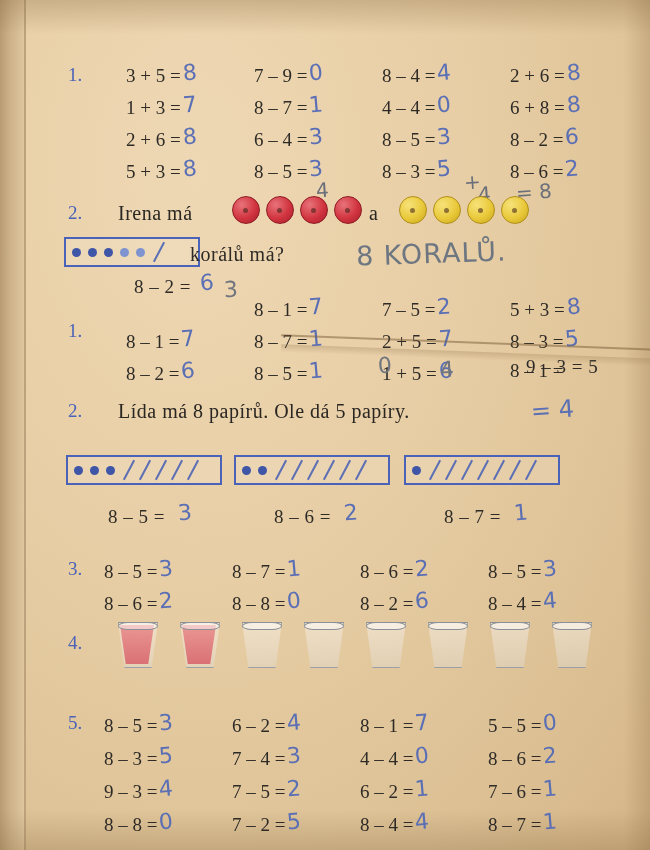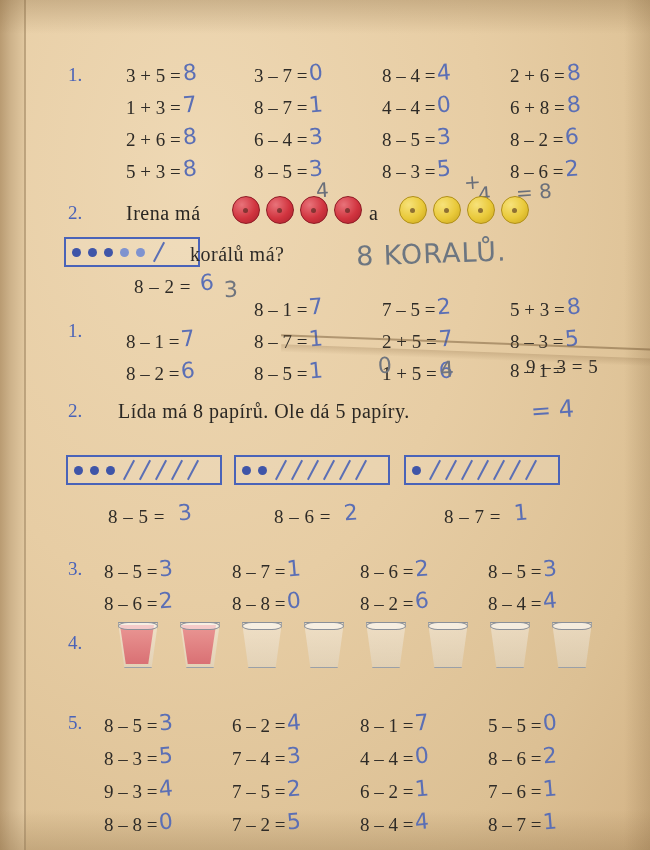--- a/index.html
+++ b/index.html
@@ -228,21 +228,21 @@
   <div class="top-shadow"></div>
   <div class="bottom-shadow"></div>
   <div class="right-shadow"></div>
 
   <div class="content">
 
     <div class="num" style="left:42px; top:64px; position:absolute;">1.</div>
 
     <div class="grid4" style="left:100px; top:62px;">
       <div class="cell"><span>3 + 5 =</span><span class="ans">8</span></div>
-      <div class="cell"><span>3 – 7 =</span><span class="ans">0</span></div>
+      <div class="cell"><span>7 – 9 =</span><span class="ans">0</span></div>
       <div class="cell"><span>8 – 4 =</span><span class="ans">4</span></div>
       <div class="cell"><span>2 + 6 =</span><span class="ans">8</span></div>
 
       <div class="cell"><span>1 + 3 =</span><span class="ans">7</span></div>
       <div class="cell"><span>8 – 7 =</span><span class="ans">1</span></div>
       <div class="cell"><span>4 – 4 =</span><span class="ans">0</span></div>
       <div class="cell"><span>6 + 8 =</span><span class="ans">8</span></div>
 
       <div class="cell"><span>2 + 6 =</span><span class="ans">8</span></div>
       <div class="cell"><span>6 – 4 =</span><span class="ans">3</span></div>
@@ -254,21 +254,21 @@
       <div class="cell"><span>8 – 3 =</span><span class="ans">5</span></div>
       <div class="cell"><span>8 – 6 =</span><span class="ans">2</span></div>
     </div>
 
     <div class="hand gray" style="position:absolute; left:290px; top:178px; font-size:20px;">4</div>
     <div class="hand gray" style="position:absolute; left:438px; top:170px; font-size:20px;">+</div>
     <div class="hand gray" style="position:absolute; left:452px; top:182px; font-size:20px;">4</div>
     <div class="hand gray" style="position:absolute; left:490px; top:180px; font-size:20px;">= 8</div>
 
     <div class="num" style="position:absolute; left:42px; top:202px;">2.</div>
-    <div class="printed title-text" style="position:absolute; left:92px; top:202px;margin-left:8px;">Irena má</div>
+    <div class="printed title-text" style="position:absolute; left:92px; top:202px;">Irena má</div>
 
     <div style="position:absolute; left:206px; top:196px;">
       <span class="bead red"></span>
       <span class="bead red"></span>
       <span class="bead red"></span>
       <span class="bead red"></span>
     </div>
 
     <div class="printed title-text" style="position:absolute; left:343px; top:202px;">a</div>
 

